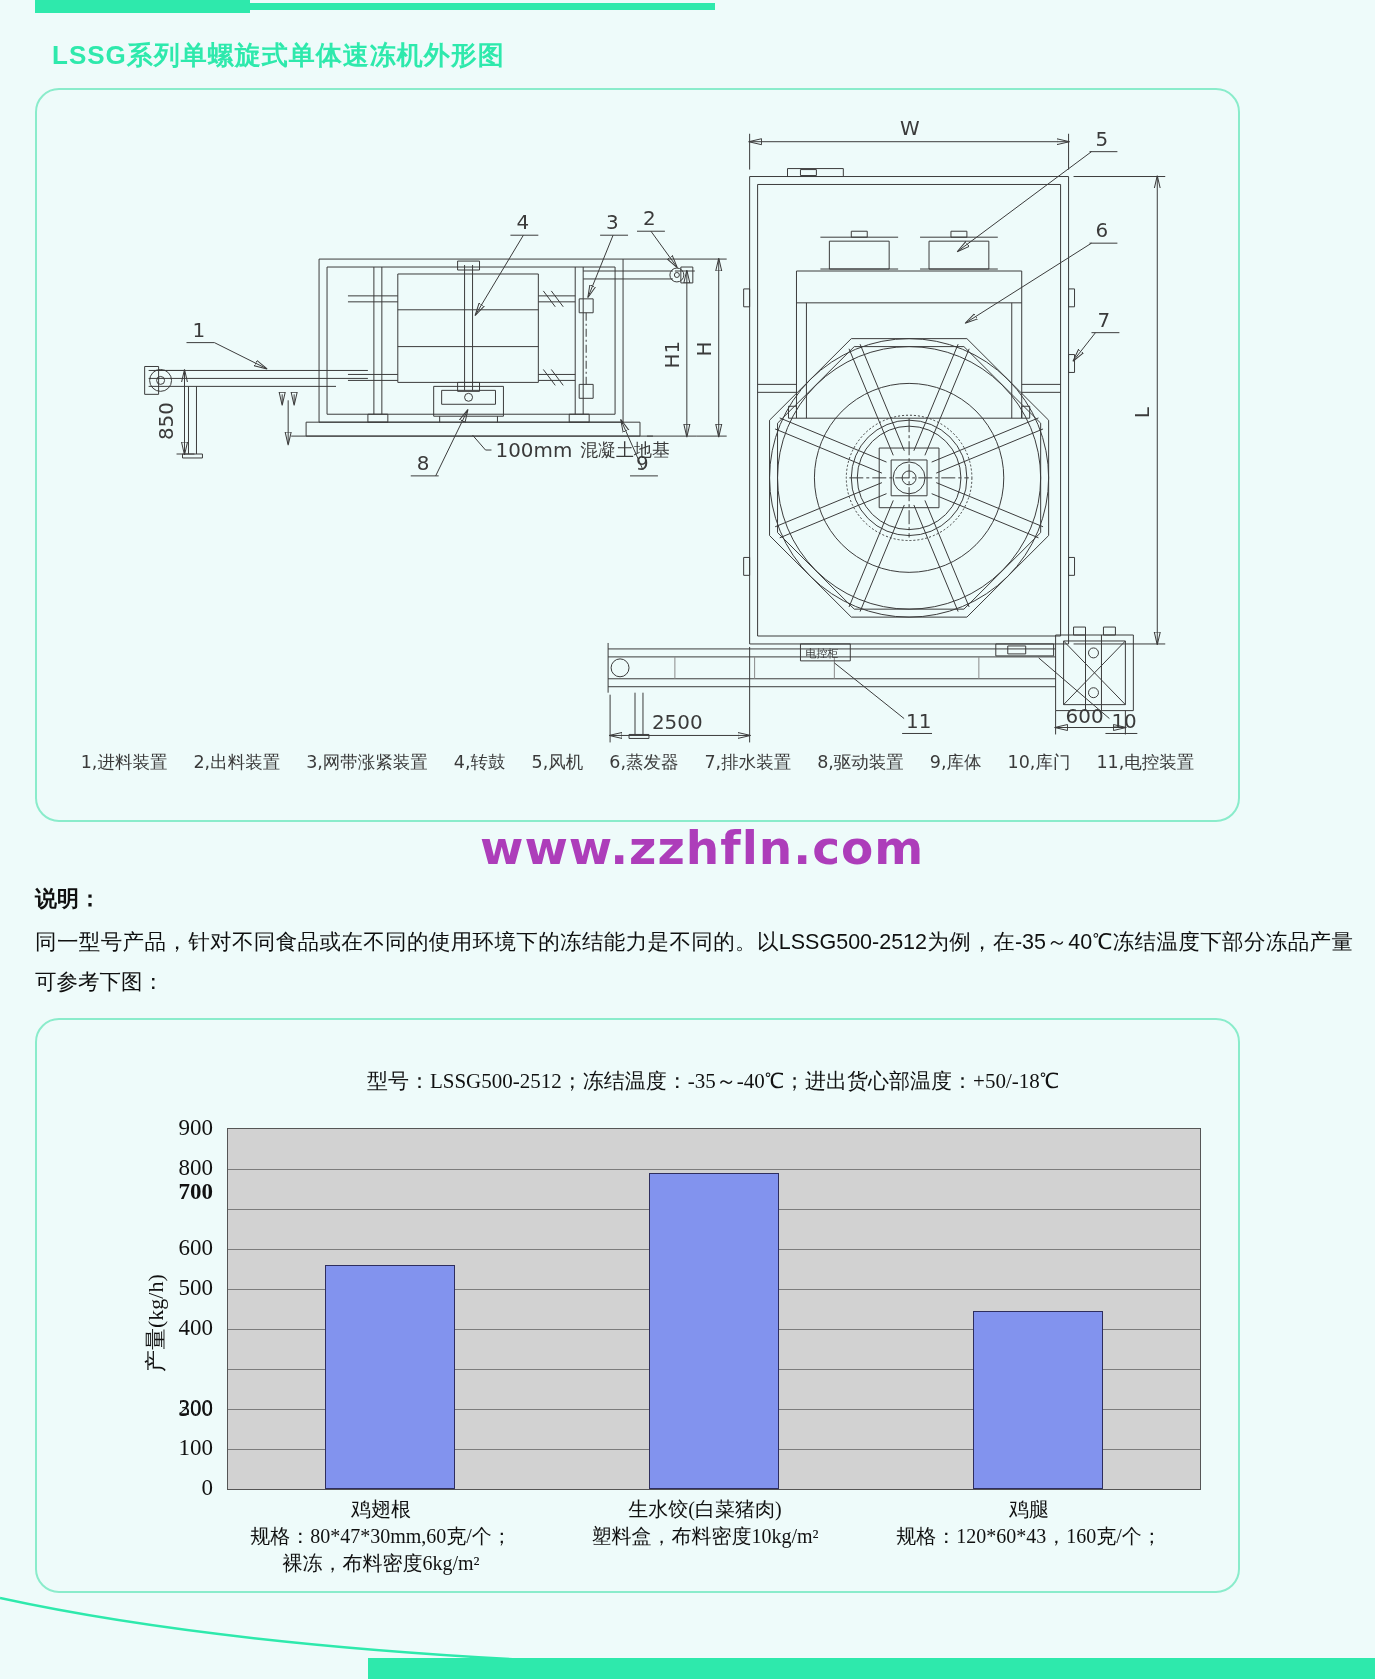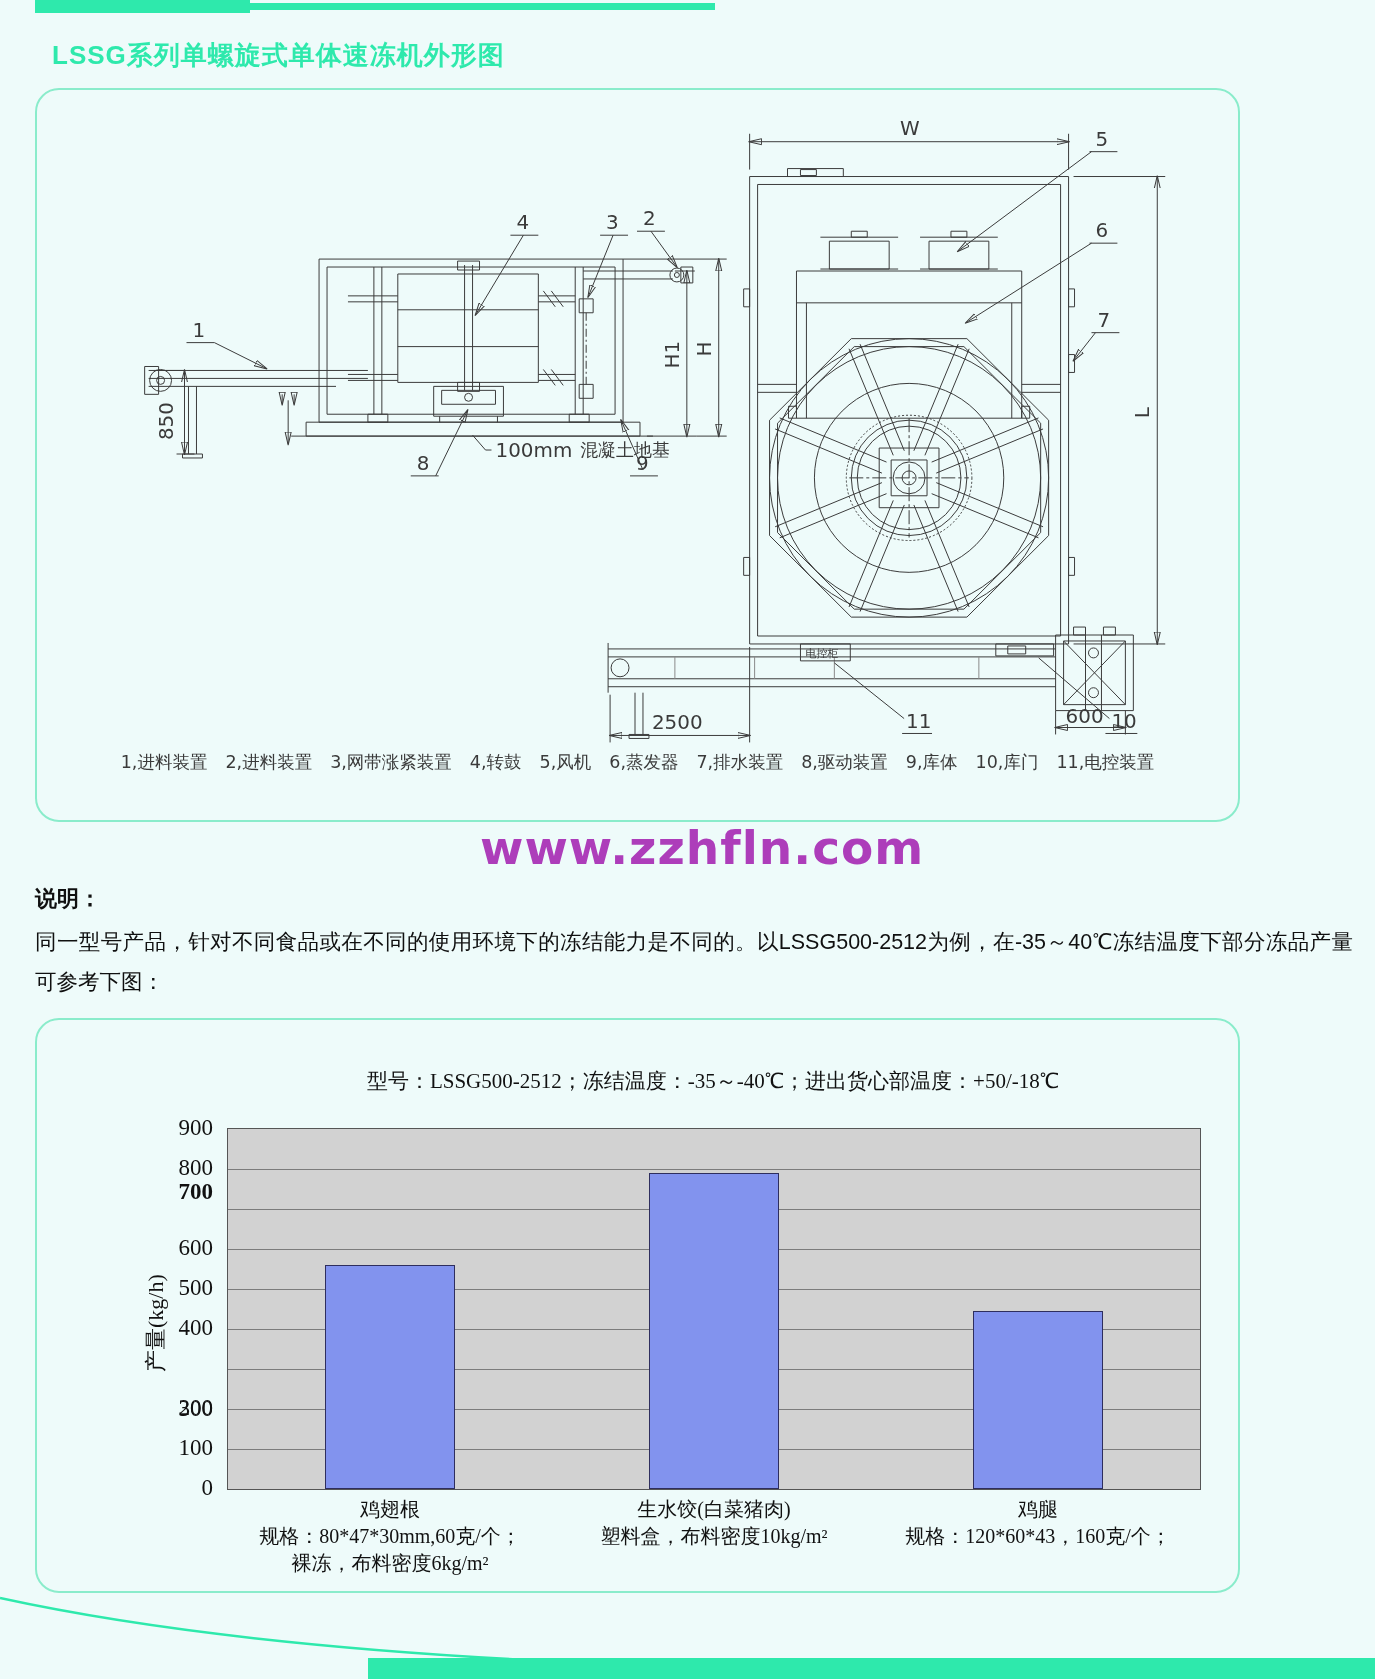--- a/index.html
+++ b/index.html
@@ -23,21 +23,21 @@
   .dwg{position:absolute;left:0;top:0;width:100%;height:100%;}
   .dwg line,.dwg rect,.dwg circle,.dwg polygon,.dwg path,.dwg polyline{
     stroke:#3c3c3c;fill:none;stroke-width:1;vector-effect:non-scaling-stroke;
   }
   .dwg text{fill:#3a3a3a;stroke:none;font-family:"DejaVu Sans",sans-serif;font-size:20px;}
   .dwg text.small{font-size:18px;}
   .dwg text.tiny{font-size:11px;}
   .dwg .thin{stroke:#8a8a8a;}
   .legend-row{
     position:absolute;left:20px;right:20px;top:660px;display:flex;justify-content:center;
-    gap:18px;font-size:17.5px;color:#3a3a3a;white-space:nowrap;
+    gap:26px;font-size:17.5px;color:#3a3a3a;white-space:nowrap;
     font-family:"DejaVu Sans",sans-serif;
   }
   .watermark{
     position:absolute;left:480px;top:820px;font-size:47px;font-weight:bold;
     color:#a21caf;opacity:.85;letter-spacing:1px;font-family:"DejaVu Sans",sans-serif;z-index:5;
   }
   .notes-heading{position:absolute;left:35px;top:884px;font-size:22px;font-weight:600;color:#101010;}
   .notes-body{
     position:absolute;left:35px;top:922px;width:1318px;font-size:21.5px;line-height:40px;
     color:#101010;text-align:justify;
@@ -57,21 +57,21 @@
   }
   .plot{
     position:absolute;left:190px;top:108px;width:972px;height:360px;
     background:var(--plot-bg,#d2d2d2);border:1px solid #555;box-sizing:content-box;
   }
   .gridline{position:absolute;left:0;right:0;height:1px;background:#7c7c7c;}
   .bar{
     position:absolute;bottom:0;width:130px;background:var(--bar-fill,#8293ee);
     border:1px solid #2e2e5e;box-sizing:border-box;
   }
-  .cats{position:absolute;left:191px;top:476px;width:972px;height:90px;}
+  .cats{position:absolute;left:182px;top:476px;width:972px;height:90px;}
   .cat{position:absolute;transform:translateX(-50%);width:350px;text-align:center;
     font-family:"Liberation Serif",serif;color:#111;}
   .cat-name{font-size:20px;line-height:27px;}
   .cat-spec{font-size:20px;line-height:27px;}
   .bottom-deco{position:absolute;left:0;top:1584px;width:1375px;height:95px;}
 </style>
 </head>
 <body>
 
 <div class="topbar1"></div>
@@ -378,21 +378,21 @@
       <g>
         <line x1="1005" y1="571" x2="1076" y2="632"></line>
         <text x="1078" y="642">10</text>
         <line x1="1072" y1="647" x2="1104" y2="647"></line>
       </g>
     </g>
   </svg>
 
   <div class="legend-row">
     <span>1,进料装置</span>
-    <span>2,进料装置</span>
+    <span>2,出料装置</span>
     <span>3,网带涨紧装置</span>
     <span>4,转鼓</span>
     <span>5,风机</span>
     <span>6,蒸发器</span>
     <span>7,排水装置</span>
     <span>8,驱动装置</span>
     <span>9,库体</span>
     <span>10,库门</span>
     <span>11,电控装置</span>
   </div>

